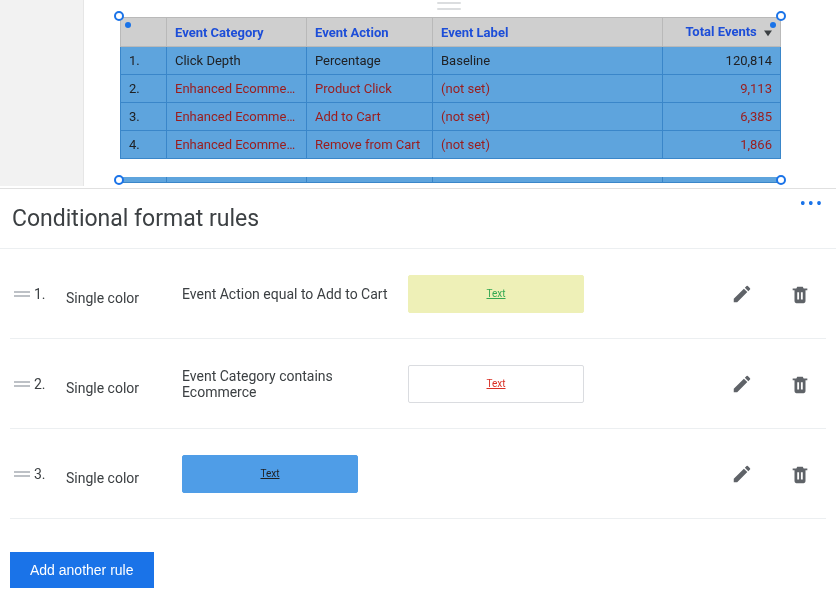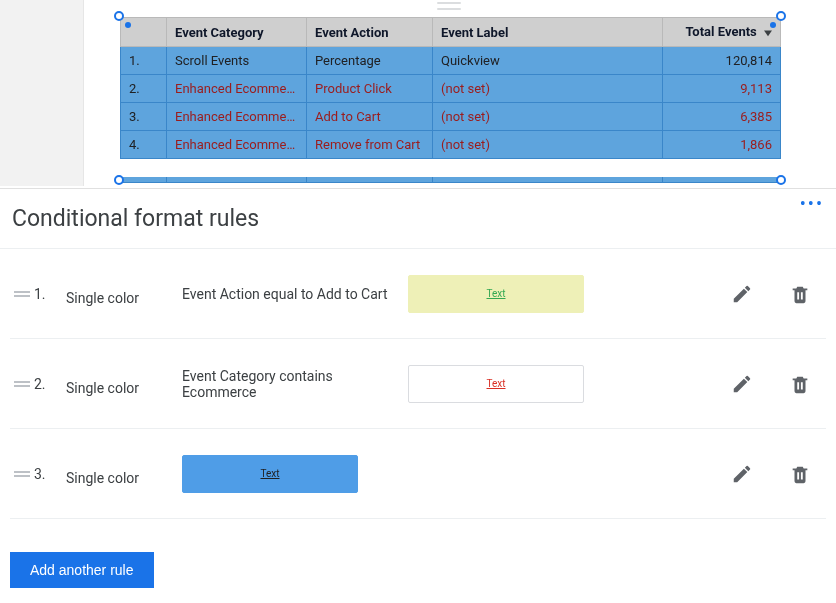--- a/index.html
+++ b/index.html
@@ -12,21 +12,21 @@
   .grip-top div { height:2px; background:#9aa0a6; border-radius:1px; }
 
   .table-wrap { position:absolute; left:120px; top:17px; width:660px; }
   .sel-handle { position:absolute; width:10px; height:10px; border:2px solid #1a73e8; background:#fff; border-radius:50%; z-index:5; }
   .sh-tl { left:-6px; top:-6px; }
   .sh-tr { right:-6px; top:-6px; }
   .sh-bl { left:-6px; top:158px; }
   .sh-br { right:-6px; top:158px; }
 
   table.dt { border-collapse:collapse; width:100%; table-layout:fixed; font-size:13px; }
-  table.dt th { background:#cfcfcf; border:1px solid #b9b9b9; text-align:left; padding:6px 8px; font-weight:700; color:#0f172a; white-space:nowrap; overflow:hidden; }
+  table.dt th { background:#cfcfcf; border:1px solid #b9b9b9; text-align:left; padding:6px 8px; font-weight:700; color:#1d4ed8; white-space:nowrap; overflow:hidden; }
   table.dt th.num-head { text-align:right; }
   table.dt td { border:1px solid #3a86c9; padding:6px 8px; background:#5ea4dd; color:#202124; white-space:nowrap; overflow:hidden; text-overflow:ellipsis; }
   table.dt tr.hl td.val { color:#9b1c1c; }
   table.dt td.idx { width:46px; text-align:left; }
   table.dt td.num { text-align:right; }
   .col-idx { width:46px; }
   .col-cat { width:140px; }
   .col-act { width:126px; }
   .col-lbl { width:230px; }
   .col-tot { width:118px; }
@@ -93,23 +93,23 @@
                 <path d="M0 2 L10 2 L5 9 Z" fill="#3c4043"></path>
               </svg>
           </span>
           <span class="sel-blue-dot" style="right:4px; top:4px;"></span>
         </th>
       </tr>
     </thead>
     <tbody id="dt-body">
         <tr>
     <td class="idx">1.</td>
-    <td class="val">Scroll Events</td>
+    <td class="val">Click Depth</td>
     <td class="val">Percentage</td>
-    <td class="val">Quickview</td>
+    <td class="val">Baseline</td>
     <td class="val num">120,814</td>
   </tr>
         <tr class="hl">
     <td class="idx">2.</td>
     <td class="val">Enhanced Ecommerce</td>
     <td class="val">Product Click</td>
     <td class="val">(not set)</td>
     <td class="val num">9,113</td>
   </tr>
         <tr class="hl">

